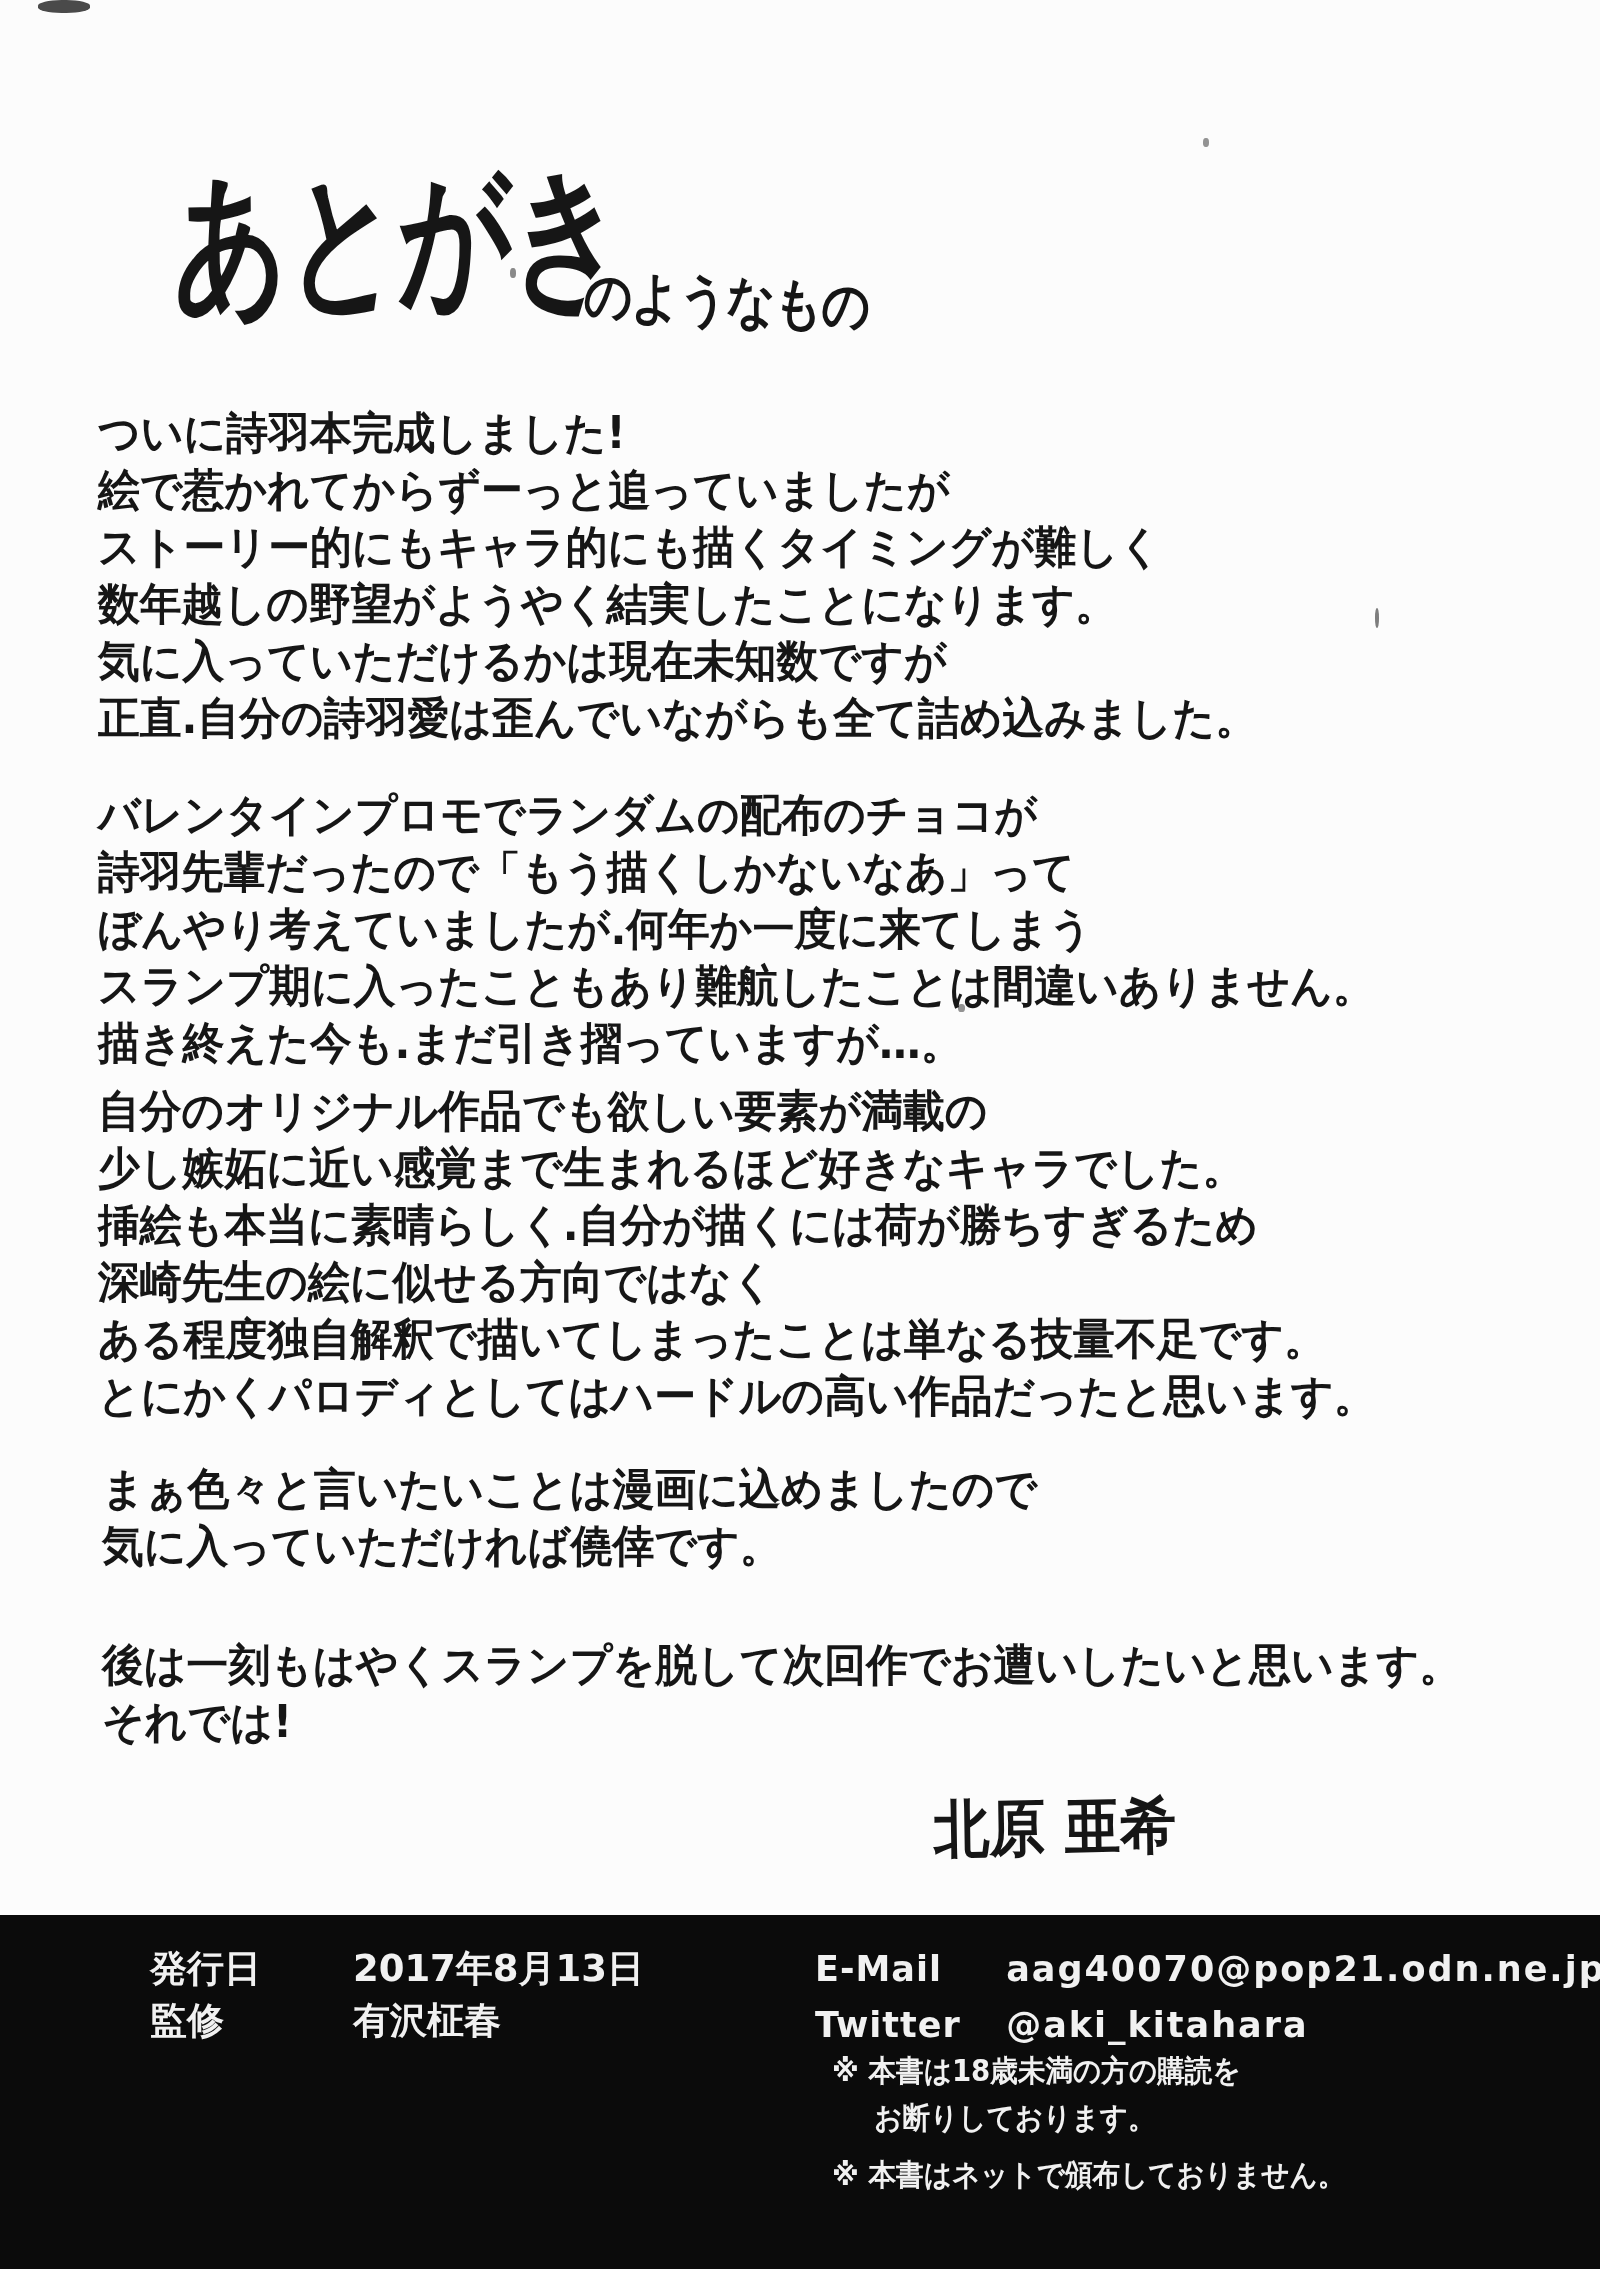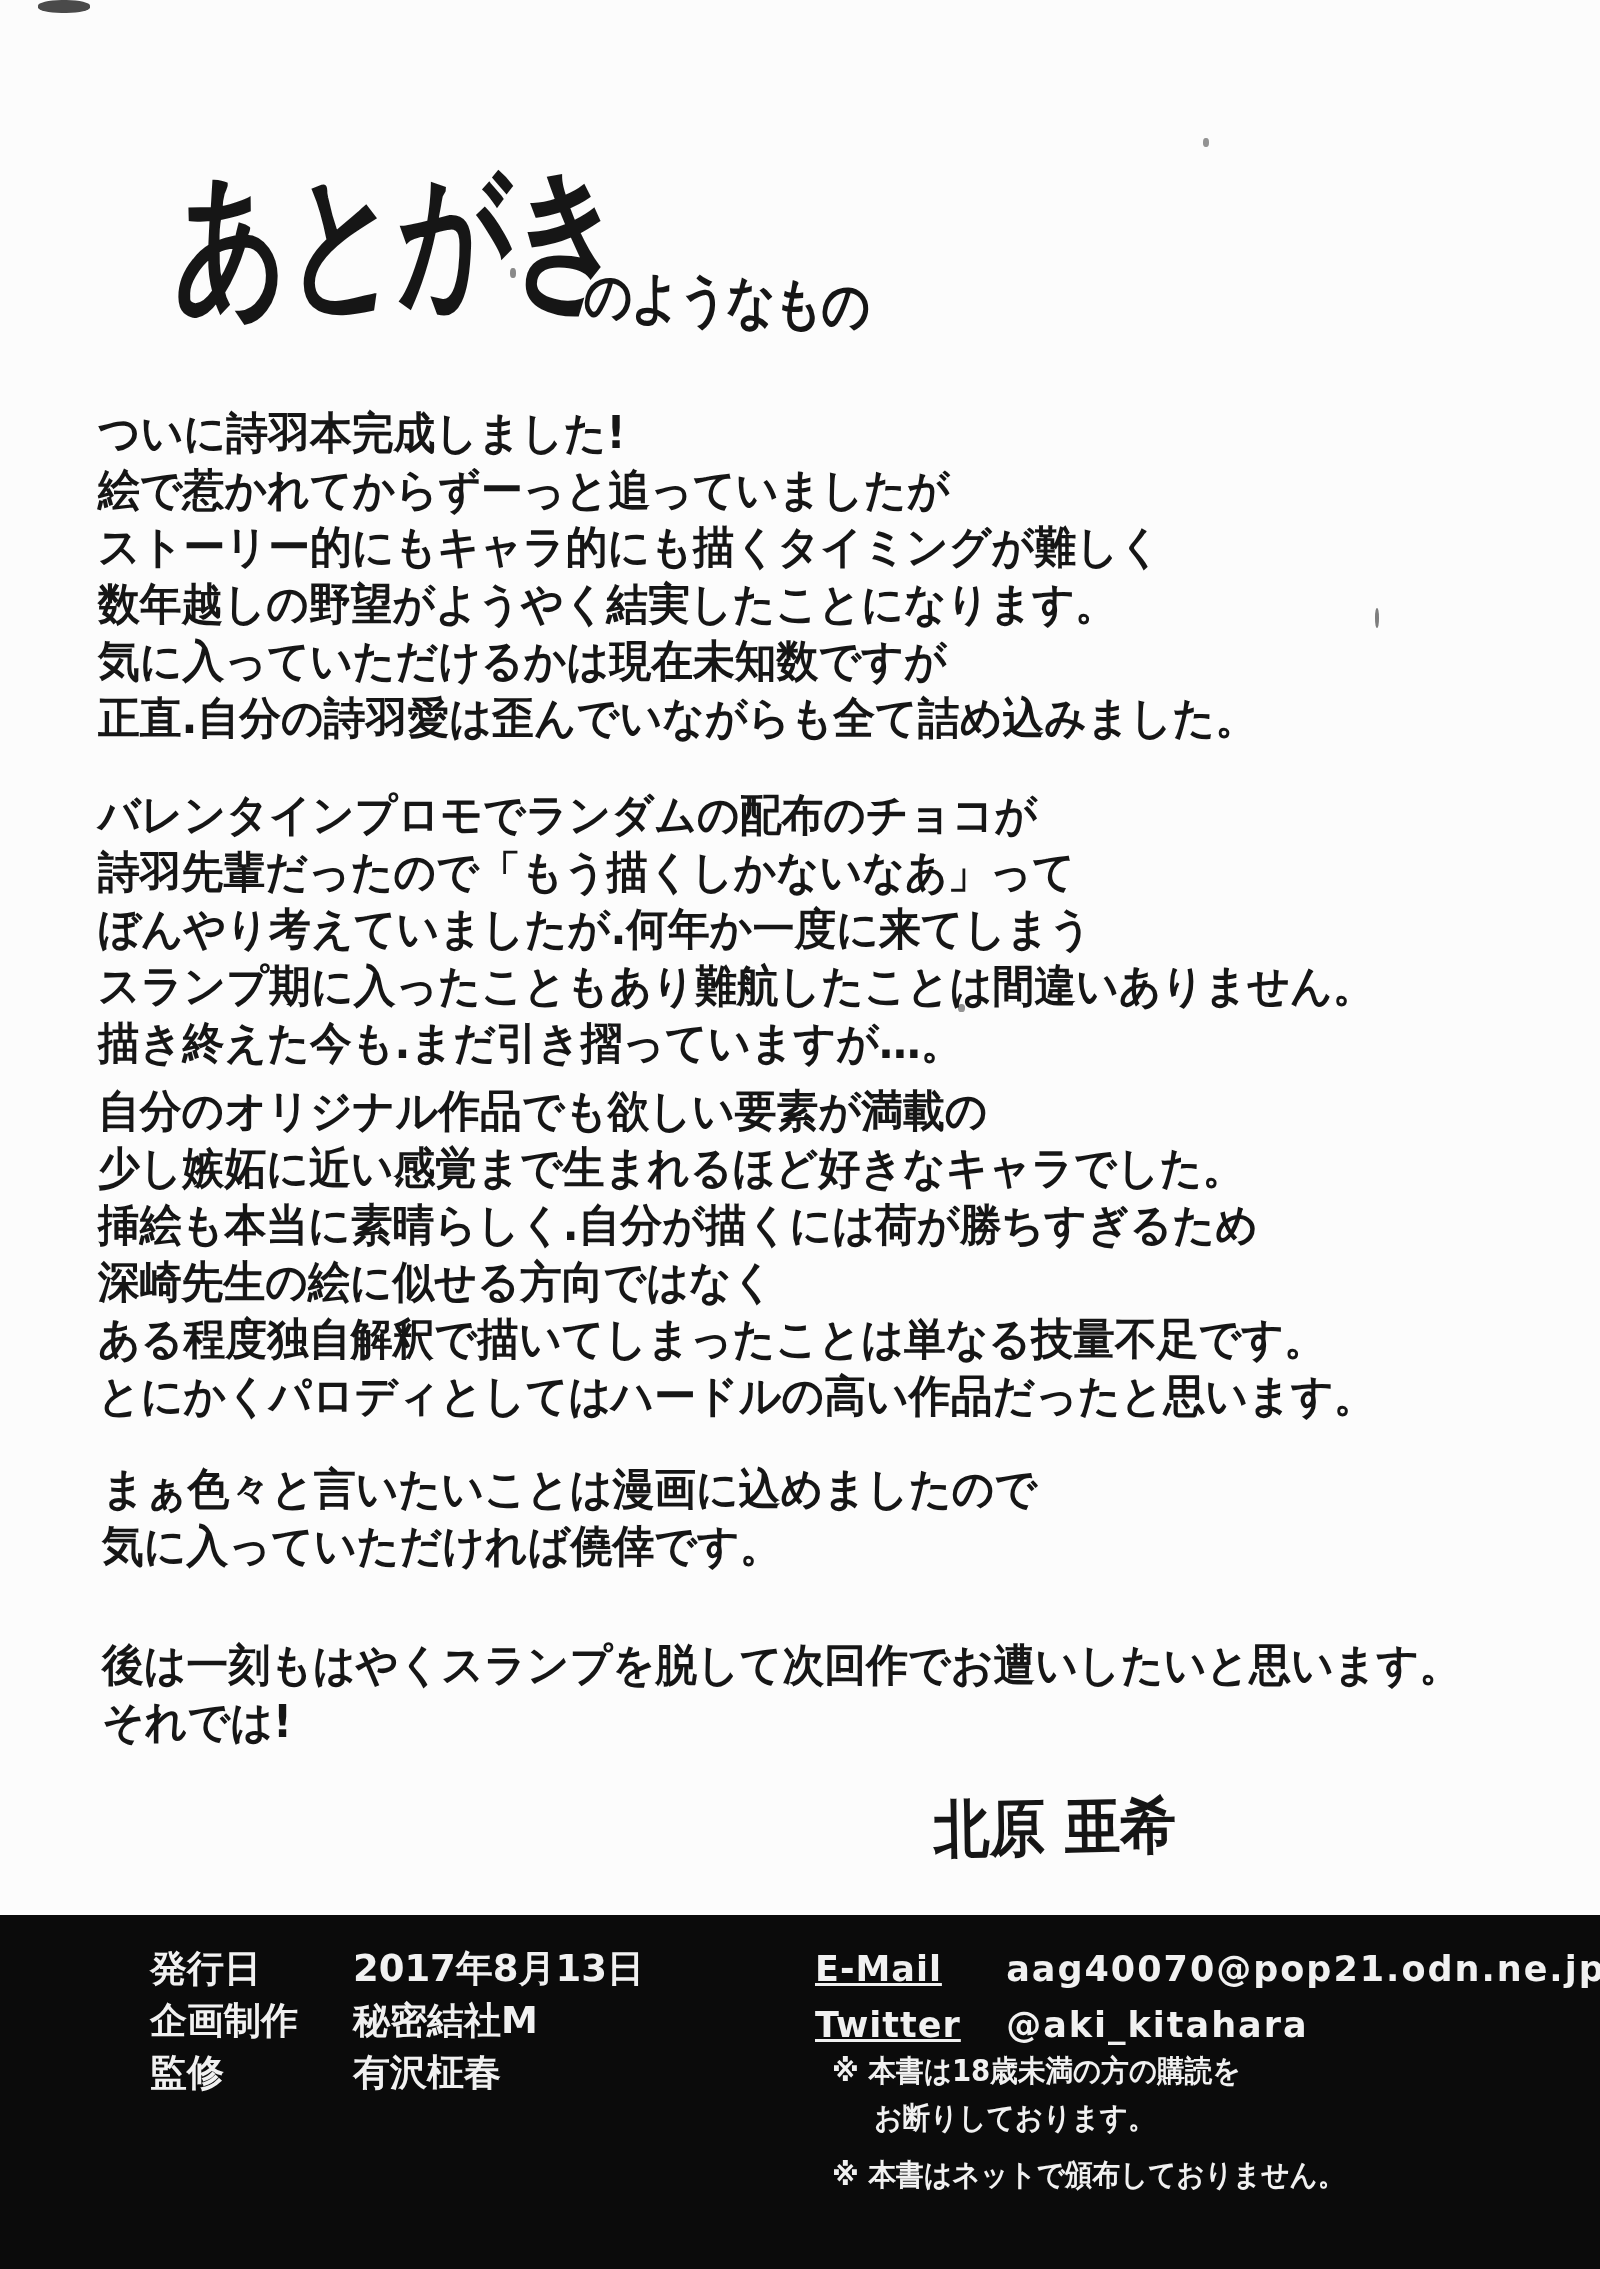--- a/index.html
+++ b/index.html
@@ -123,21 +123,20 @@
     height: 56px;
     line-height: 56px;
     font-size: 35px;
     font-weight: 700;
     white-space: nowrap;
     letter-spacing: 1px;
   }
   .contact-label {
     display: inline-block;
     min-width: 150px;
-    text-decoration: underline;
   }
   .contact-value {
     display: inline-block;
     margin-left: 28px;
     letter-spacing: 2px;
   }
   .notes {
     position: absolute;
     left: 832px;
     top: 132px;
@@ -204,24 +203,20 @@
   <div class="signature">北原 亜希</div>
 
   <div class="footer">
 
     <div class="credits">
       <div class="credit-row">
         <span class="credit-label">発行日</span>
         <span class="credit-value">2017年8月13日</span>
       </div>
       <div class="credit-row">
-        <span class="credit-label">企画制作</span>
-        <span class="credit-value">秘密結社M</span>
-      </div>
-      <div class="credit-row">
         <span class="credit-label">監修</span>
         <span class="credit-value">有沢柾春</span>
       </div>
     </div>
 
     <div class="contact">
       <div class="contact-row">
         <span class="contact-label">E-Mail</span>
         <span class="contact-value">aag40070@pop21.odn.ne.jp</span>
       </div>

